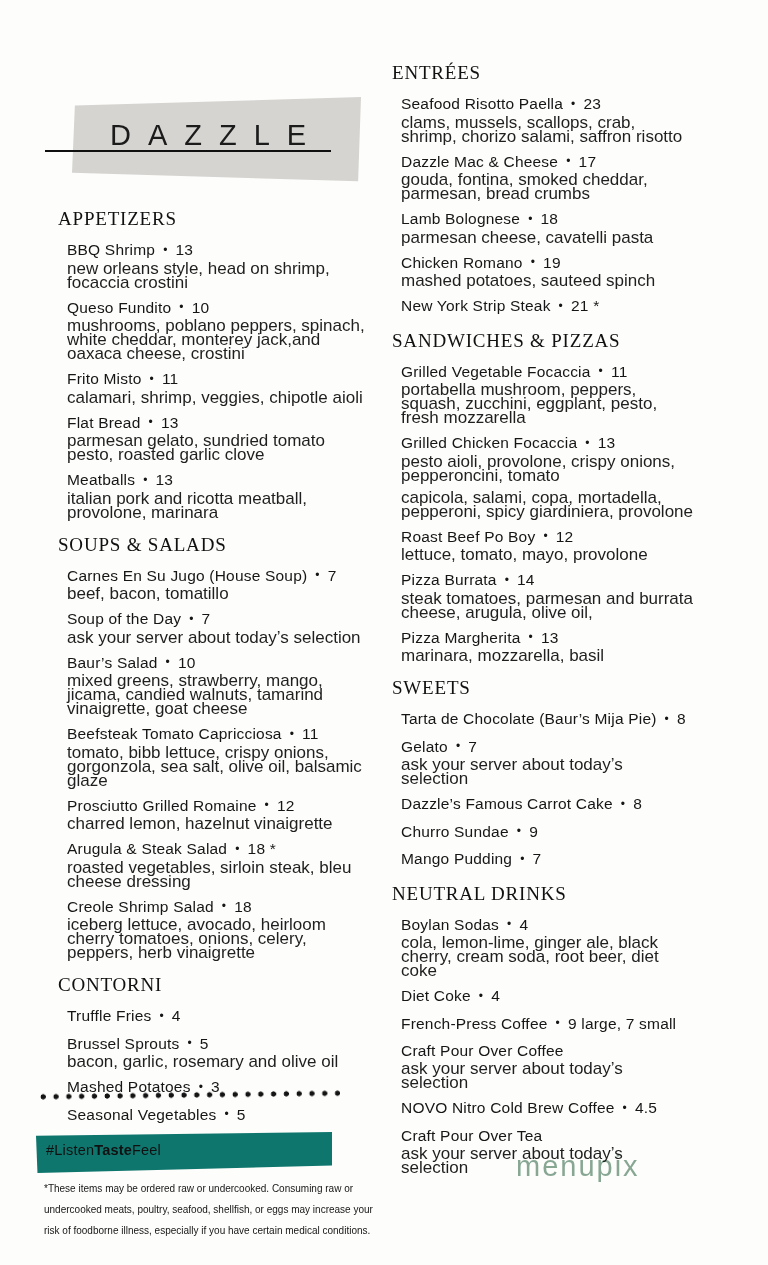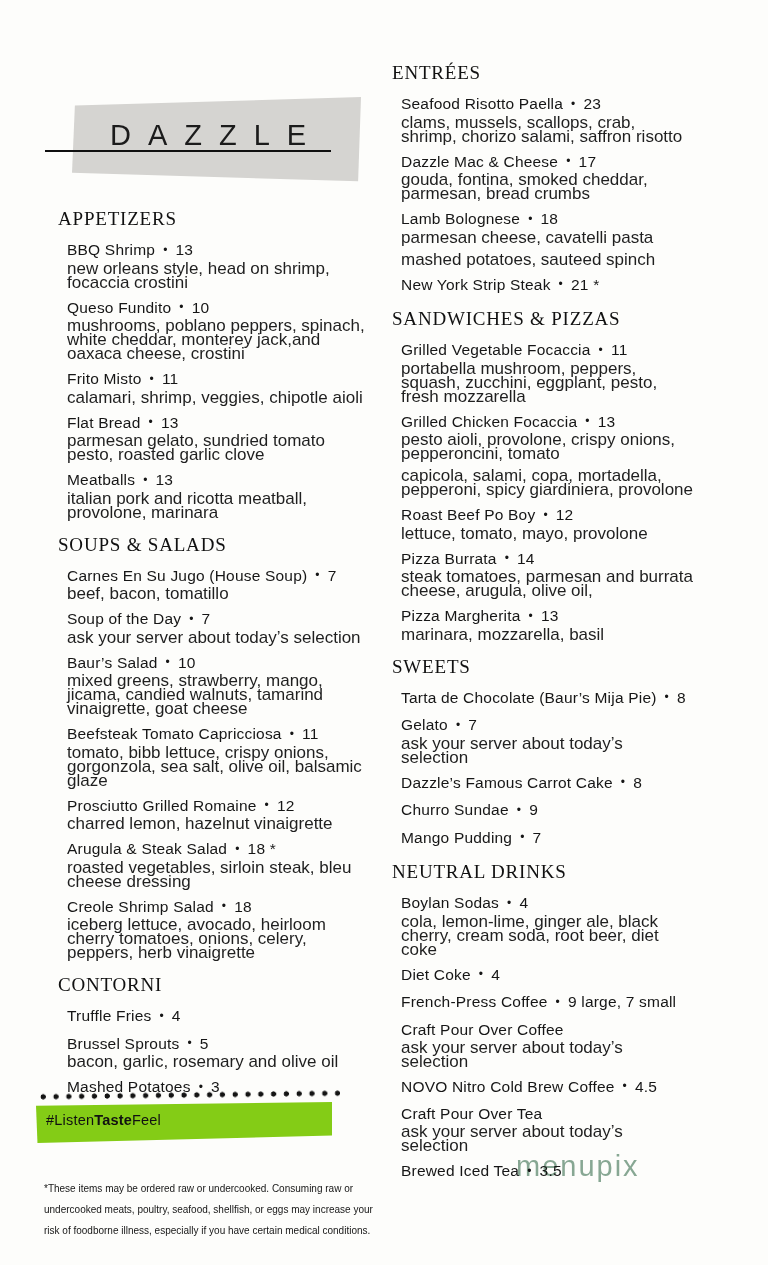--- a/index.html
+++ b/index.html
@@ -36,22 +36,22 @@
   .col-left  .item-desc { max-width: 305px; }
   .col-right .item-desc { max-width: 292px; }
 
   
   .dots { position: absolute; left: 40px; top: 1091px; width: 300px; height: 8px; z-index: 2;
     transform: rotate(-0.7deg);
     background-image: radial-gradient(circle at 3.2px 4px, #141414 2.3px, transparent 2.9px);
     background-size: 12.8px 8px; background-repeat: repeat-x; }
 
   
-  .hashtag { position: absolute; left: 36px; top: 1102px; width: 296px; height: 41px; z-index: 2;
-    background: #84cc16; clip-path: polygon(0% 9%, 100% 0%, 100% 82%, 0.5% 100%); }
+  .hashtag { position: absolute; left: 36px; top: 1132px; width: 296px; height: 41px; z-index: 2;
+    background: #0f766e; clip-path: polygon(0% 9%, 100% 0%, 100% 82%, 0.5% 100%); }
   .hashtag-text { position: absolute; left: 10px; top: 10px; font-size: 14.5px;
     letter-spacing: 0.2px; color: #111; }
   .hashtag-text b { font-weight: 700; }
 
   
   .footnote { position: absolute; left: 44px; top: 1178px; width: 338px;
     font-size: 10px; line-height: 21px; color: #161616; z-index: 2; }
 
   
   .watermark { position: absolute; left: 516px; top: 1150px; font-size: 29px;
@@ -149,20 +149,21 @@
         </div>
         <div class="menu-item">
           <div class="item-line"><span class="item-name">Dazzle Mac &amp; Cheese</span><span class="item-bullet">•</span><span class="item-price">17</span></div>
           <div class="item-desc">gouda, fontina, smoked cheddar, parmesan, bread crumbs</div>
         </div>
         <div class="menu-item">
           <div class="item-line"><span class="item-name">Lamb Bolognese</span><span class="item-bullet">•</span><span class="item-price">18</span></div>
           <div class="item-desc">parmesan cheese, cavatelli pasta</div>
         </div>
         <div class="menu-item">
+          <div class="item-line"><span class="item-name">Chicken Romano</span><span class="item-bullet">•</span><span class="item-price">19</span></div>
           <div class="item-desc">mashed potatoes, sauteed spinch</div>
         </div>
         <div class="menu-item">
           <div class="item-line"><span class="item-name">New York Strip Steak</span><span class="item-bullet">•</span><span class="item-price">21 *</span></div>
         </div>
       </section>
       <section class="menu-section">
         <h2 class="section-title">SANDWICHES &amp; PIZZAS</h2>
         <div class="menu-item">
           <div class="item-line"><span class="item-name">Grilled Vegetable Focaccia</span><span class="item-bullet">•</span><span class="item-price">11</span></div>
@@ -222,23 +223,20 @@
         <div class="menu-item">
           <div class="item-line"><span class="item-name">Craft Pour Over Coffee</span></div>
           <div class="item-desc">ask your server about today’s selection</div>
         </div>
         <div class="menu-item">
           <div class="item-line"><span class="item-name">NOVO Nitro Cold Brew Coffee</span><span class="item-bullet">•</span><span class="item-price">4.5</span></div>
         </div>
         <div class="menu-item">
           <div class="item-line"><span class="item-name">Craft Pour Over Tea</span></div>
           <div class="item-desc">ask your server about today’s selection</div>
-        </div>
-        <div class="menu-item">
-          <div class="item-line"><span class="item-name">Brewed Iced Tea</span><span class="item-bullet">•</span><span class="item-price">3.5</span></div>
         </div>
       </section>
     </div>
 
   <div class="dots"></div>
 
   <div class="hashtag">
     <span class="hashtag-text"><span>#Listen</span><b>Taste</b><span>Feel</span></span>
   </div>
 

